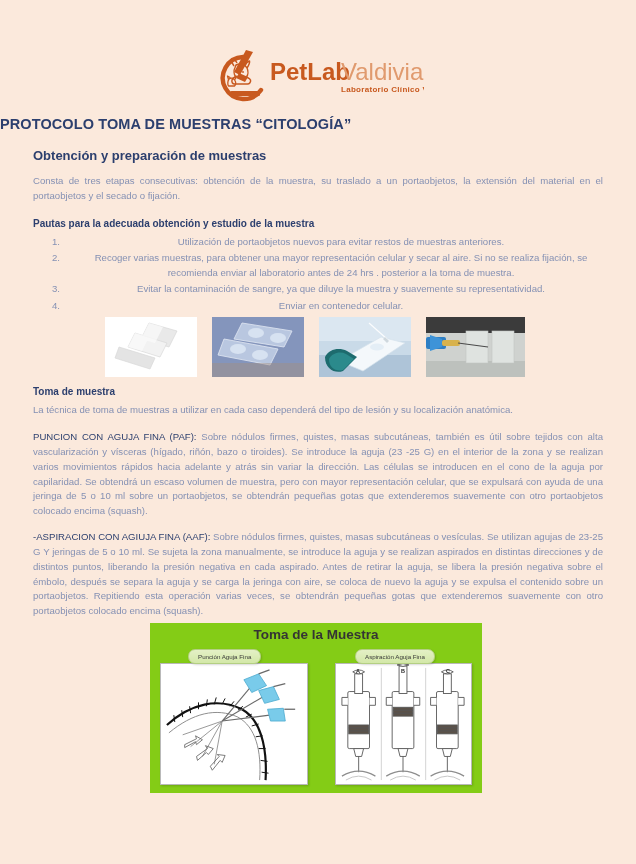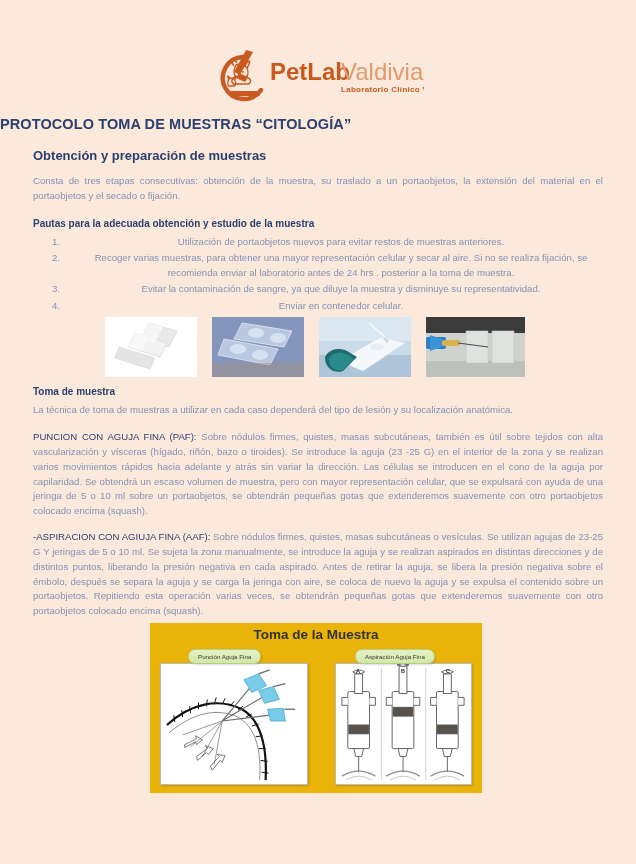--- a/index.html
+++ b/index.html
@@ -102,21 +102,21 @@
   .ph2 { left: 107px; width: 92px; }
   .ph3 { left: 214px; width: 92px; }
   .ph4 { left: 321px; width: 99px; }
   .photo svg { display: block; width: 100%; height: 100%; }
 
   
   .diagram-block {
     position: absolute;
     top: 623px; left: 150px;
     width: 332px; height: 170px;
-    background: #eab308;
+    background: #84cc16;
   }
   .diagram-title {
     position: absolute;
     top: 4px; left: 0; right: 0;
     text-align: center;
     font-size: 13.5px;
     font-weight: bold;
     color: #343434;
   }
   .panel {
@@ -196,21 +196,21 @@
   <div class="doc-title">PROTOCOLO TOMA DE MUESTRAS “CITOLOGÍA”</div>
 
   <div class="sec-obtencion h2">Obtención y preparación de muestras</div>
   <div class="p-consta body-text">Consta de tres etapas consecutivas: obtención de la muestra, su traslado a un portaobjetos, la extensión del material en el portaobjetos y el secado o fijación.</div>
 
   <div class="h-pautas h3">Pautas para la adecuada obtención y estudio de la muestra</div>
   <div class="list-pautas">
     <ol class="pautas">
       <li>Utilización de portaobjetos nuevos para evitar restos de muestras anteriores.</li>
       <li>Recoger varias muestras, para obtener una mayor representación celular y secar al aire. Si no se realiza fijación, se recomienda enviar al laboratorio antes de 24 hrs . posterior a la toma de muestra.</li>
-      <li>Evitar la contaminación de sangre, ya que diluye la muestra y disminuye su representatividad.</li>
+      <li>Evitar la contaminación de sangre, ya que diluye la muestra y suavemente su representatividad.</li>
       <li>Enviar en contenedor celular.</li>
     </ol>
   </div>
 
   <div class="photo-strip">
 
     <div class="photo ph1">
       <svg viewBox="0 0 92 60" preserveAspectRatio="none">
         <rect width="92" height="60" fill="#ffffff"></rect>
         <g stroke="#d8d8d8" stroke-width="0.7">

